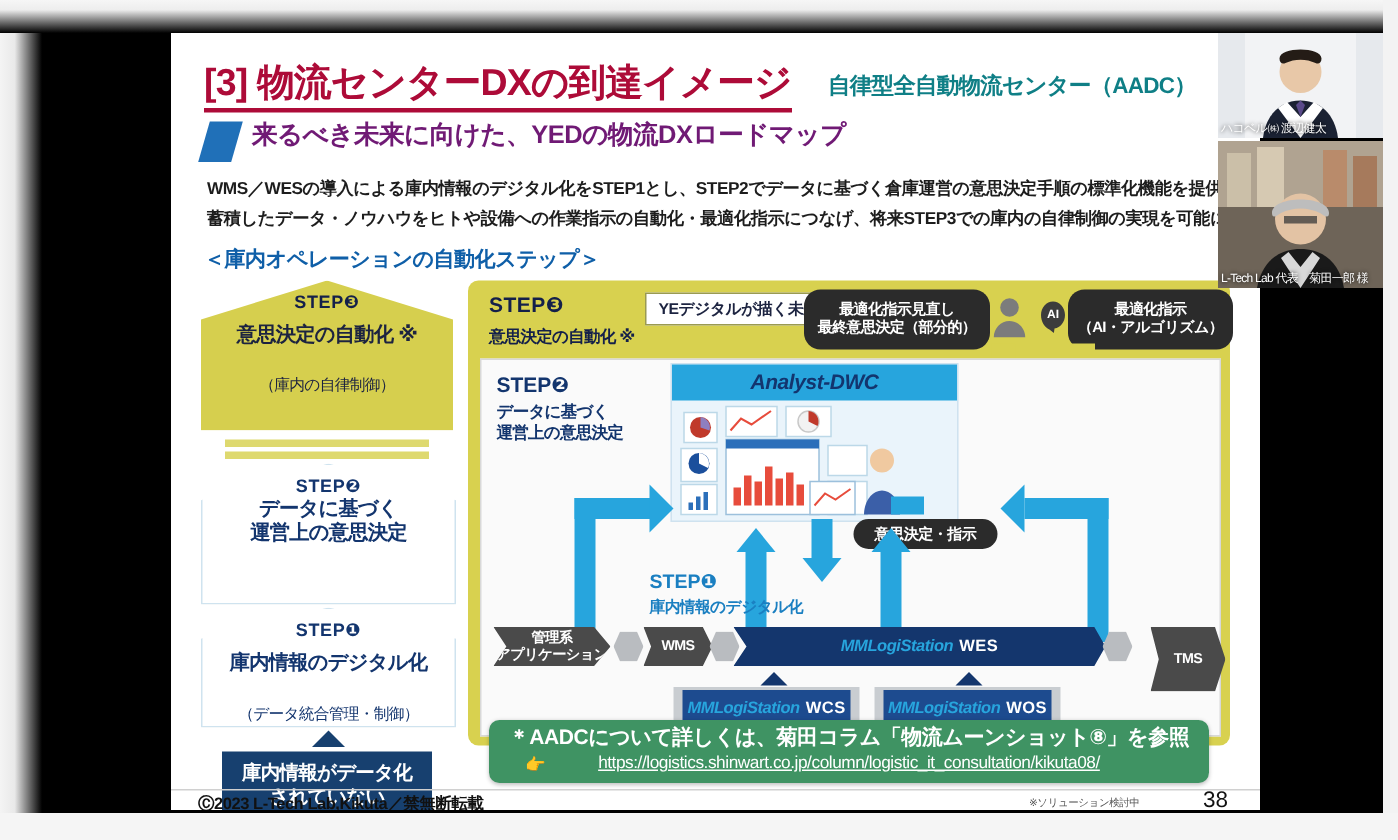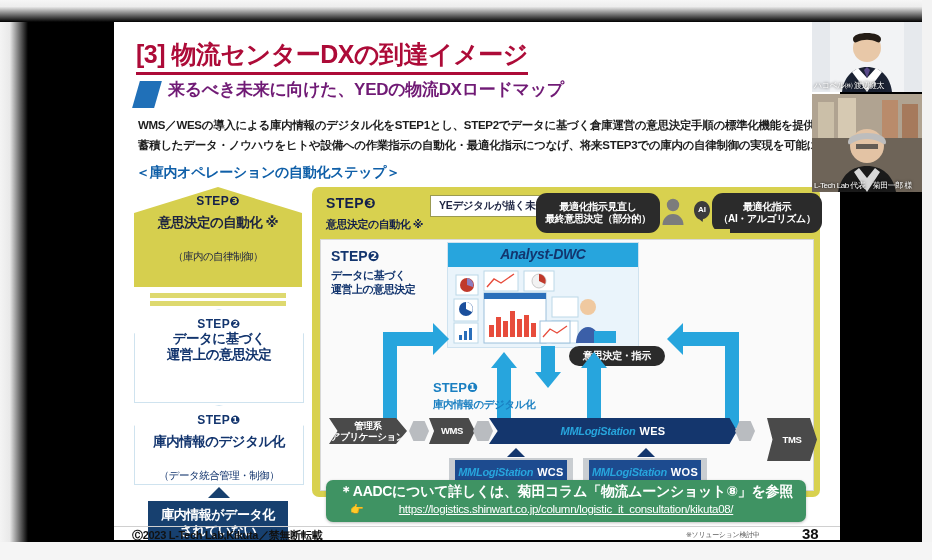--- a/index.html
+++ b/index.html
@@ -158,21 +158,21 @@
      letter-spacing:-0.3px;}
   #green-l2{position:absolute;left:0;top:23px;width:480px;font-size:11.5px;
      text-decoration:underline;letter-spacing:-0.3px;}
   #hand-icon{position:absolute;left:24px;top:23px;font-size:11px;}
 
   
   #footer-line{position:absolute;left:0;top:504px;width:726px;height:1px;background:#d0d0d0;}
   #copyright{position:absolute;left:18px;top:506px;font-size:11px;color:#111;font-weight:bold;
      letter-spacing:-0.3px;}
   #note{position:absolute;left:572px;top:508px;font-size:7px;color:#555;letter-spacing:-0.3px;}
-  #pageno{position:absolute;left:688px;top:503px;font-size:15px;color:#111;font-weight:bold;}
+  #pageno{position:absolute;left:688px;top:503px;font-size:15px;color:#111;font-weight:normal;}
 
   
   #tiles{position:absolute;right:10px;top:22px;width:110px;height:170px;}
   .tile{position:absolute;left:0;width:110px;overflow:hidden;background:#111;}
   #tile1{top:0;height:70px;background:linear-gradient(180deg,#dfe3e8 0%,#c9ced6 100%);}
   #tile2{top:72px;height:98px;background:linear-gradient(180deg,#8a7f70 0%,#6d6256 60%,#2a2622 100%);}
   .tile-name{position:absolute;left:2px;bottom:1px;color:#fff;font-size:8px;
      text-shadow:0 0 3px #000;white-space:nowrap;letter-spacing:-0.5px;}
 </style>
 </head>
@@ -184,20 +184,21 @@
   <div id="edge-top" class="edge-shadow"></div>
   <div id="edge-right" class="edge-shadow"></div>
   <div id="edge-bottom" class="edge-shadow"></div>
 
   <div id="stage">
 
     <div id="slide">
 
       <div id="title-row">
         <div id="main-title">[3] 物流センターDXの到達イメージ</div>
+        <div id="sub-title">自律型全自動物流センター（AADC）</div>
       </div>
 
       <div id="lead-row">
         <div id="lead-bar"></div>
         <div id="lead-text">来るべき未来に向けた、YEDの物流DXロードマップ</div>
       </div>
 
       <div class="body-line" id="body-l1">WMS／WESの導入による庫内情報のデジタル化をSTEP1とし、STEP2でデータに基づく倉庫運営の意思決定手順の標準化機能を提供。</div>
       <div class="body-line" id="body-l2">蓄積したデータ・ノウハウをヒトや設備への作業指示の自動化・最適化指示につなげ、将来STEP3での庫内の自律制御の実現を可能にする。</div>
 

